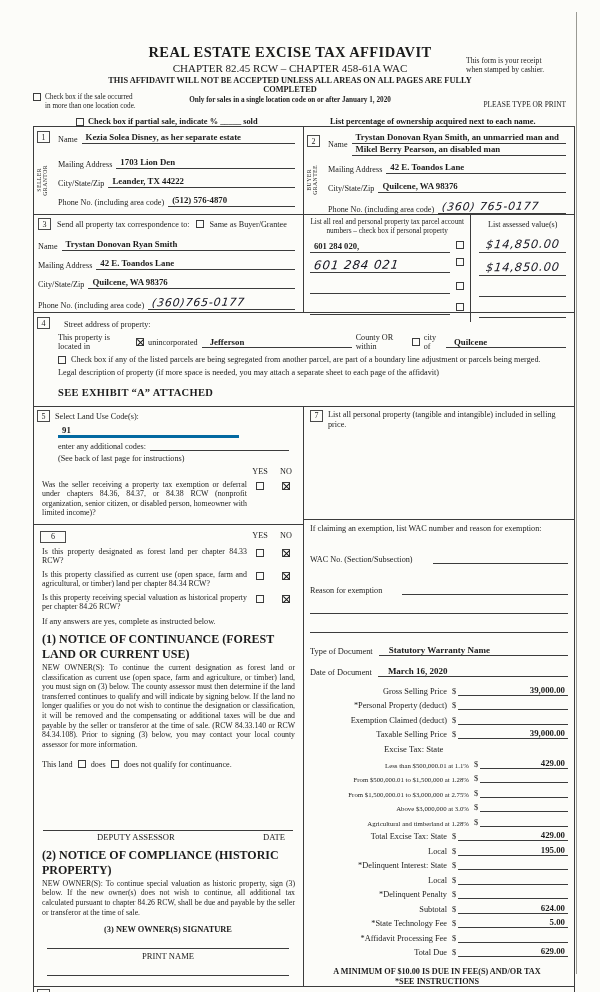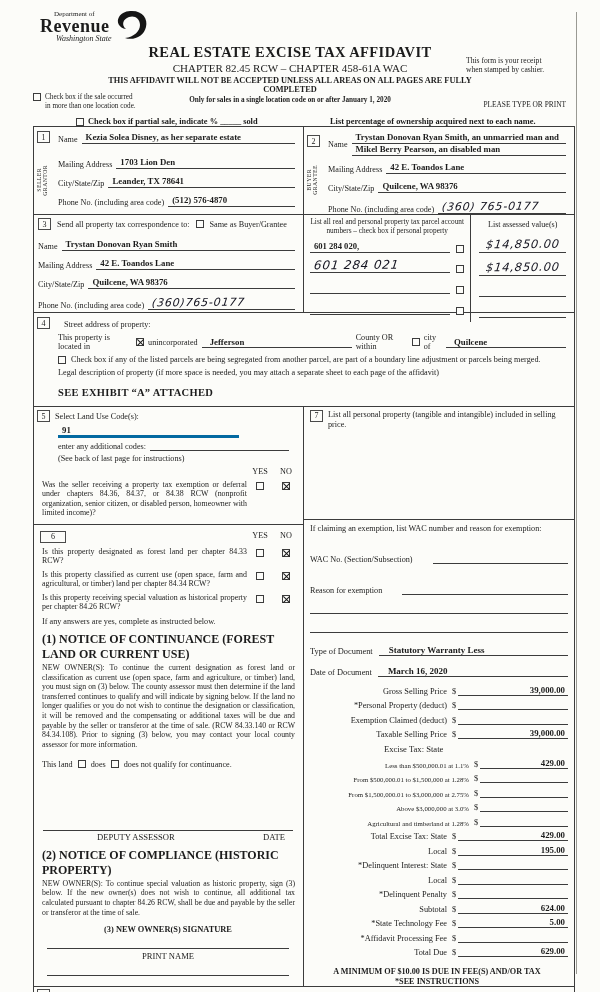--- a/index.html
+++ b/index.html
@@ -51,21 +51,21 @@
   .cb{display:inline-block;width:8px;height:8px;border:1px solid #3c3c3c;position:relative;flex:none;background:#fcfcf9}
   .cb.checked::before,.cb.checked::after{content:"";position:absolute;left:-1px;top:3px;width:9px;height:1px;background:#1c1c1c}
   .cb.checked::before{transform:rotate(45deg)}
   .cb.checked::after{transform:rotate(-45deg)}
 
   
   .parcels{display:flex;width:100%}
   .pcol{width:62%;border-right:1px solid #3c3c3c;padding:3px 6px 4px 6px}
   .acol{width:38%;padding:3px 8px 4px 8px}
   .phead{font-size:7.3px;text-align:center;line-height:1.2}
-  .prow{display:flex;align-items:flex-end;gap:6px;margin-top:9px}
+  .prow{display:flex;align-items:flex-start;gap:6px;margin-top:9px}
   .prow .pline{flex:1;border-bottom:1px solid #3c3c3c;min-height:12px;padding:0 4px;font-size:8.6px;font-weight:bold}
   .prow .pline .hand{font-size:12px}
   .ahead{font-size:8px;text-align:center;margin-top:2px}
   .arow{border-bottom:1px solid #3c3c3c;min-height:12px;margin-top:9px;padding:0 2px;text-align:center}
   .arow .hand{font-size:11.5px}
 
   
   .sec4{padding:4px 8px 6px 3px;font-size:8.2px}
   .l-street{display:flex;align-items:flex-end;gap:6px}
   .l-street .lab{margin-left:8px}
@@ -121,30 +121,20 @@
   .sec8{position:relative;padding:3px 6px 6px 6px}
   .certify{text-align:center;font-size:8.6px;font-weight:bold;margin-left:14px}
 </style>
 </head>
 <body>
 
 <div class="page">
   <div class="scan-line"></div>
 
   <div class="hdr">
-    <div class="logo">
-      <div class="txt">
-        <div class="dept">Department of</div>
-        <div class="rev">Revenue</div>
-        <div class="st">Washington State</div>
-      </div>
-      <svg width="36" height="32" viewBox="0 0 36 32">
-        <path d="M19 1 C30 1 35 9 33 17 C31 26 21 31 12 28 C21 27 27 21 27 15 C27 8 21 5 16 7 C10 9 8 15 13 19 C6 18 3 12 6 7 C9 2 14 1 19 1 Z" fill="#161616"></path>
-      </svg>
-    </div>
     <div class="title-block">
       <div class="t1">REAL ESTATE EXCISE TAX AFFIDAVIT</div>
       <div class="t2">CHAPTER 82.45 RCW – CHAPTER 458-61A WAC</div>
       <div class="t3">THIS AFFIDAVIT WILL NOT BE ACCEPTED UNLESS ALL AREAS ON ALL PAGES ARE FULLY COMPLETED</div>
       <div class="t4">Only for sales in a single location code on or after January 1, 2020</div>
     </div>
     <div class="receipt-note">
       <div>This form is your receipt</div>
       <div>when stamped by cashier.</div>
     </div>
@@ -176,21 +166,21 @@
           <div class="fr" style="margin-top:4px">
             <span class="lab">Name</span>
             <span class="fill">Kezia Solea Disney, as her separate estate</span>
           </div>
           <div class="fr" style="margin-top:13px">
             <span class="lab">Mailing Address</span>
             <span class="fill">1703 Lion Den</span>
           </div>
           <div class="fr">
             <span class="lab">City/State/Zip</span>
-            <span class="fill">Leander, TX 78641</span>
+            <span class="fill">Leander, TX 44222</span>
           </div>
           <div class="fr">
             <span class="lab">Phone No. (including area code)</span>
             <span class="fill">(512) 576-4870</span>
           </div>
         </div>
       </div>
       <div class="half">
         <span class="num abs" style="top:8px">2</span>
         <div class="side">
@@ -404,21 +394,21 @@
           </div>
           <div class="wrow">
             <span>Reason for exemption</span>
             <span class="line"></span>
           </div>
           <div class="blank-line"></div>
           <div class="blank-line"></div>
         </div>
         <div class="docrow">
           <span>Type of Document</span>
-          <span class="dval">Statutory Warranty Less</span>
+          <span class="dval">Statutory Warranty Name</span>
         </div>
         <div class="docrow">
           <span>Date of Document</span>
           <span class="dval">March 16, 2020</span>
         </div>
 
         <div class="fin">
           <div class="frow">
             <span class="flabel">Gross Selling Price</span>
             <span class="fdollar">$</span>

